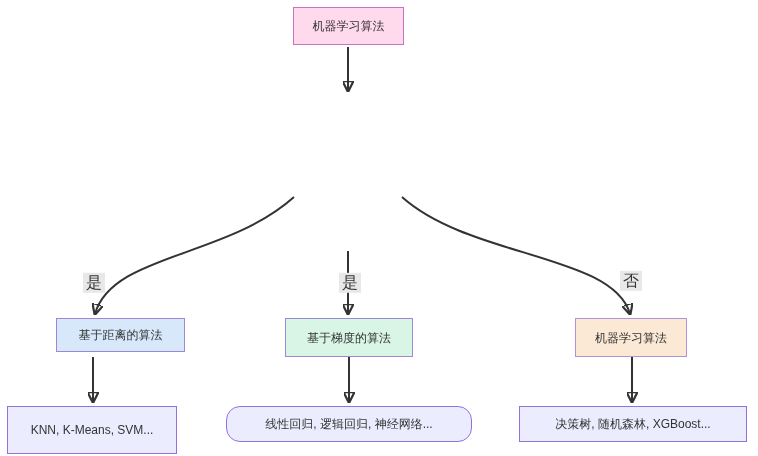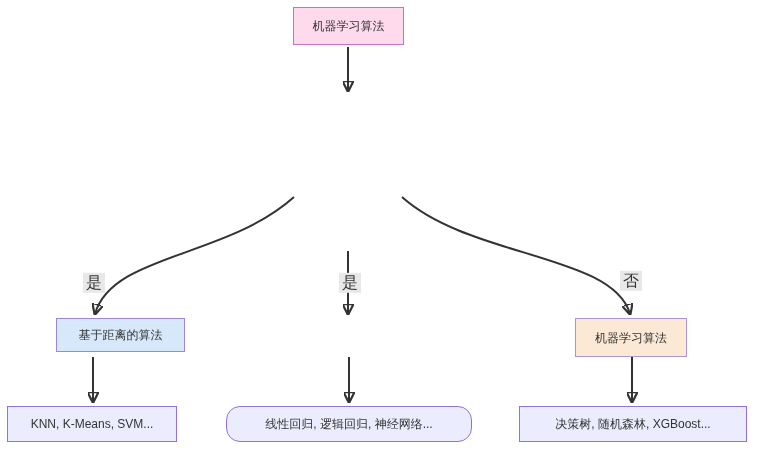--- a/index.html
+++ b/index.html
@@ -30,21 +30,21 @@
     background:#e3f7da;border:1px solid #9f86d8;box-sizing:border-box;
   }
   .diamond-label{
     position:absolute;left:0;top:0;width:154px;height:154px;
     display:flex;align-items:center;justify-content:center;
     font-size:16px;white-space:nowrap;
   }
   .node-distance{left:28px;top:318px;width:129px;height:34px;background:#d7e8fb;border-color:#9e86d8;margin-left:28px;}
   .node-gradient{left:285px;top:318px;width:128px;height:39px;background:#d8f5e6;border-color:#9e86d8;}
   .node-tree{left:575px;top:318px;width:112px;height:39px;background:#fbe9d6;border-color:#ad94da;}
-  .node-distance-ex{left:7px;top:406px;width:170px;height:36px;}
+  .node-distance-ex{left:7px;top:406px;width:170px;height:48px;}
   .node-gradient-ex{left:226px;top:406px;width:246px;height:36px;border-radius:14px;}
   .node-tree-ex{left:519px;top:406px;width:228px;height:36px;}
   .edge-label{
     position:absolute;
     transform:translate(-50%,-50%);
     background:#e8e8e8;
     padding:1px 3px;
     font-size:16px;line-height:1.15;
     white-space:nowrap;
   }
@@ -77,20 +77,23 @@
   </div>
 
 
   <div class="edge-label el-yes-left">是</div>
   <div class="edge-label el-yes-mid">是</div>
   <div class="edge-label el-no-right">否</div>
 
   <div class="node node-distance">
     <span>基于距离的算法</span>
   </div>
+  <div class="node node-gradient">
+    <span>基于梯度的算法</span>
+  </div>
   <div class="node node-tree">
     <span>机器学习算法</span>
   </div>
 
   <div class="node node-distance-ex">
     <span>KNN, K-Means, SVM...</span>
   </div>
   <div class="node node-gradient-ex">
     <span>线性回归, 逻辑回归, 神经网络...</span>
   </div>

